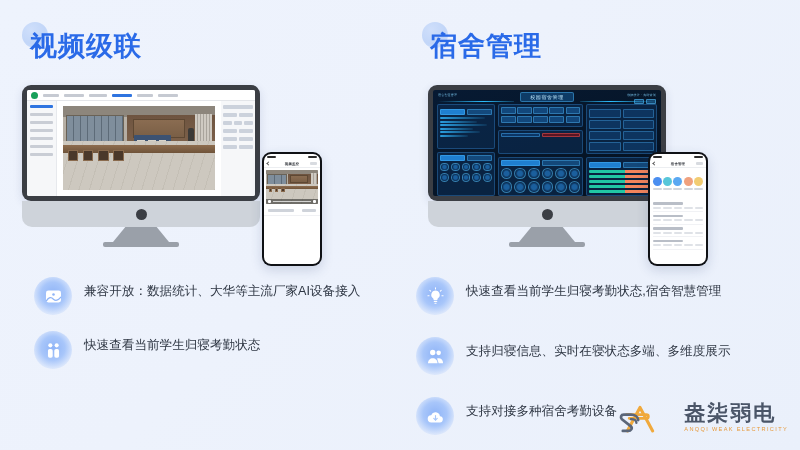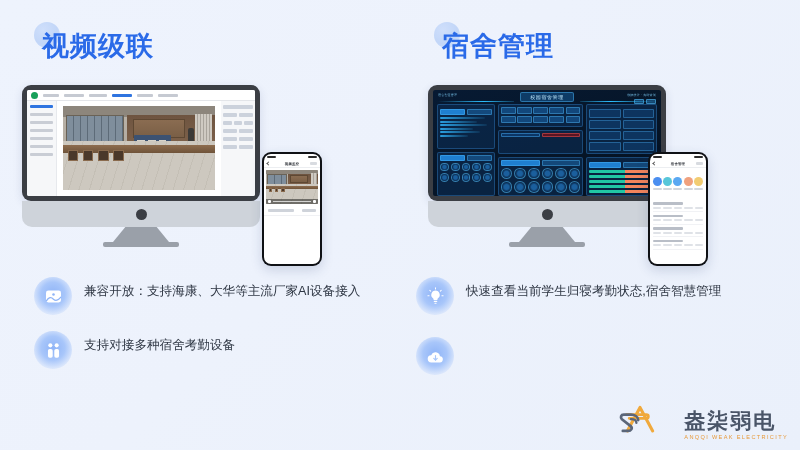--- a/index.html
+++ b/index.html
@@ -11,21 +11,21 @@
   body {
     background: linear-gradient(135deg, #eef3fd 0%, #edf2fc 45%, #eaf0fb 100%);
     position: relative;
   }
 
   .panel { position: absolute; top: 0; height: 450px; width: 400px; }
   .panel-left  { left: 0; }
   .panel-right { left: 400px; }
 
   
-  .title-wrap { position: absolute; top: 28px; left: 42px; }
+  .title-wrap { position: absolute; top: 28px; left: 30px; }
   .title-dot {
     position: absolute; left: -8px; top: -6px;
     width: 26px; height: 26px; border-radius: 50%;
     background: radial-gradient(circle at 35% 30%, #cfdffb 0%, #c2d6f8 55%, #d7e4fb 100%);
   }
   .title-text {
     position: relative;
     font-size: 27px; font-weight: bold; letter-spacing: 1px;
     color: #2a6ae8;
     white-space: nowrap;
@@ -180,21 +180,21 @@
   .feature { display: flex; align-items: flex-start; margin-bottom: 16px; }
   .panel-right .feature { margin-bottom: 22px; }
   .f-icon { flex: none; width: 38px; height: 38px; border-radius: 50%; margin-right: 12px;
             display: flex; align-items: center; justify-content: center;
             background: radial-gradient(circle at 50% 45%, #6d9cf4 0%, #87b0f8 45%, rgba(190,212,250,.55) 72%, rgba(225,234,252,0) 100%); }
   .f-icon.soft { background: radial-gradient(circle at 50% 45%, #8fb4f7 0%, #a8c6fa 42%, rgba(196,216,251,.5) 70%, rgba(230,238,253,0) 100%); }
   .f-icon svg { width: 19px; height: 19px; display: block; }
   .f-text { font-size: 12.6px; line-height: 1.62; color: #2f3744; padding-top: 4px; }
 
   
-  .logo { position: absolute; right: 12px; bottom: 10px; display: flex; align-items: flex-end; gap: 22px; }
+  .logo { position: absolute; right: 12px; bottom: 10px; display: flex; align-items: flex-start; gap: 22px; }
   .logo-mark { width: 44px; height: 38px; flex: none; }
   .logo-txt { display: flex; flex-direction: column; }
   .logo-cn { font-size: 21px; font-weight: bold; color: #4a5568; letter-spacing: 2px; line-height: 1.05; }
   .logo-en { font-size: 5.6px; color: #e79a3c; letter-spacing: 1.35px; margin-top: 2px; }
 </style>
 </head>
 <body>
 
 <div class="panel panel-left">
 
@@ -321,33 +321,33 @@
   <div class="features">
 
     <div class="feature">
       <div class="f-icon soft">
         <svg viewBox="0 0 24 24">
           <rect x="2.5" y="4.5" width="19" height="15" rx="3" fill="#ffffff"></rect>
           <circle cx="12" cy="9.5" r="1.6" fill="#8fb4f7"></circle>
           <path d="M3 17.5 Q7.5 10.5 12 15.5 Q16 19 21 13" stroke="#8fb4f7" stroke-width="1.6" fill="none" stroke-linecap="round"></path>
         </svg>
       </div>
-      <div class="f-text">兼容开放：支持海康、大华等主流厂家AI设备接入</div>
+      <div class="f-text">兼容开放：数据统计、大华等主流厂家AI设备接入</div>
     </div>
 
     <div class="feature">
       <div class="f-icon soft">
         <svg viewBox="0 0 24 24" fill="#ffffff">
           <circle cx="8" cy="5.5" r="2.6"></circle>
           <circle cx="16" cy="5.5" r="2.6"></circle>
           <rect x="5" y="10" width="6" height="11" rx="2.2"></rect>
           <rect x="13" y="10" width="6" height="11" rx="2.2"></rect>
         </svg>
       </div>
-      <div class="f-text">支持对接多种宿舍考勤设备</div>
+      <div class="f-text">快速查看当前学生归寝考勤状态</div>
     </div>
   </div>
 </div>
 
 <div class="panel panel-right">
 
   <div class="title-wrap">
     <span class="title-dot"></span>
     <div class="title-text">宿舍管理</div>
   </div>
@@ -593,31 +593,43 @@
             <line x1="4.8" y1="4.2" x2="5.9" y2="5.3"></line>
             <line x1="19.2" y1="4.2" x2="18.1" y2="5.3"></line>
             <line x1="2.4" y1="11" x2="3.9" y2="11"></line>
             <line x1="21.6" y1="11" x2="20.1" y2="11"></line>
           </g>
         </svg>
       </div>
       <div class="f-text">快速查看当前学生归寝考勤状态,宿舍智慧管理</div>
     </div>
 
+    <div class="feature">
+      <div class="f-icon soft">
+        <svg viewBox="0 0 24 24" fill="#ffffff">
+          <circle cx="8.5" cy="7" r="3.4"></circle>
+          <circle cx="16" cy="7.4" r="2.9"></circle>
+          <path d="M2.5 20.5c0-3.7 2.7-6.3 6-6.3s6 2.6 6 6.3z"></path>
+          <path d="M14 14.6c.6-.3 1.3-.4 2-.4 3 0 5.5 2.3 5.5 5.6v.7H16z"></path>
+        </svg>
+      </div>
+      <div class="f-text">支持归寝信息、实时在寝状态多端、多维度展示</div>
+    </div>
 
     <div class="feature">
       <div class="f-icon soft">
         <svg viewBox="0 0 24 24" fill="#ffffff">
           <path d="M7 19.5a4.6 4.6 0 0 1-.5-9.2 5.8 5.8 0 0 1 11.1 1.3 3.9 3.9 0 0 1-.6 7.9z"></path>
           <g stroke="#a8c6fa" stroke-width="1.5" stroke-linecap="round" stroke-linejoin="round" fill="none">
             <line x1="12" y1="11" x2="12" y2="16.3"></line>
             <path d="M9.8 14.3 L12 16.5 L14.2 14.3"></path>
           </g>
         </svg>
       </div>
+      <div class="f-text">支持对接多种宿舍考勤设备</div>
     </div>
   </div>
 
   <div class="logo">
     <svg class="logo-mark" viewBox="0 0 48 42">
       <path d="M10 32 L24 6 L38 32" stroke="#f0a93c" stroke-width="3.4" fill="none" stroke-linecap="round" stroke-linejoin="round"></path>
       <path d="M9 14 L31 14 C34 14 34 18 31 18 L12 18" stroke="#f0a93c" stroke-width="3" fill="none" stroke-linecap="round"></path>
       <path d="M22 20 C22 16 18 14 14 14 L6 14 C3 14 2 17 4 19 L14 27 C16 29 14 32 11 32 L5 32" stroke="#5b6679" stroke-width="3" fill="none" stroke-linecap="round" stroke-linejoin="round"></path>
       <path d="M20 23 C20 20 17 19 14 19" stroke="#5b6679" stroke-width="2.6" fill="none" stroke-linecap="round"></path>
     </svg>

